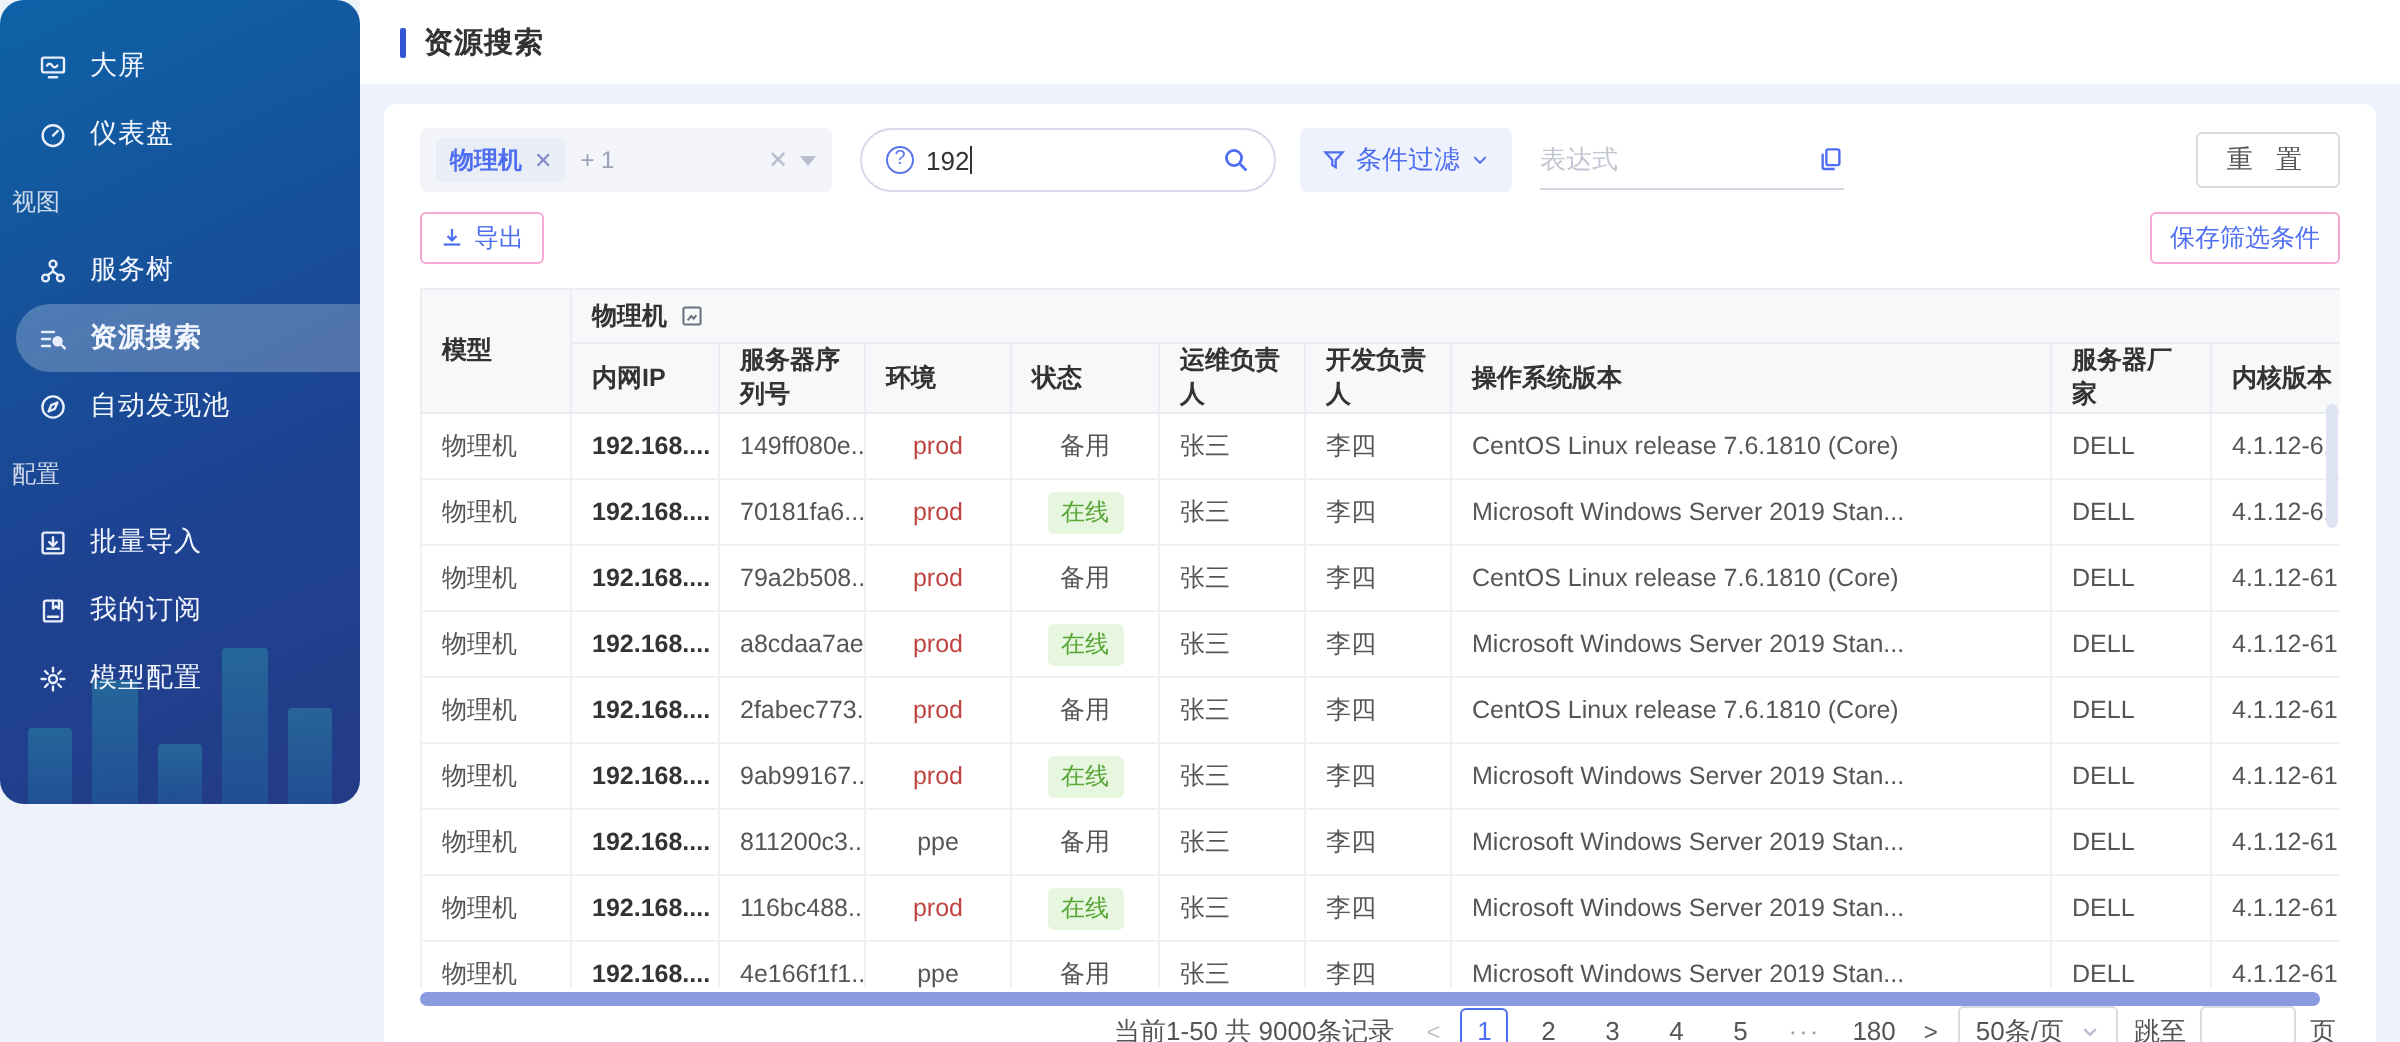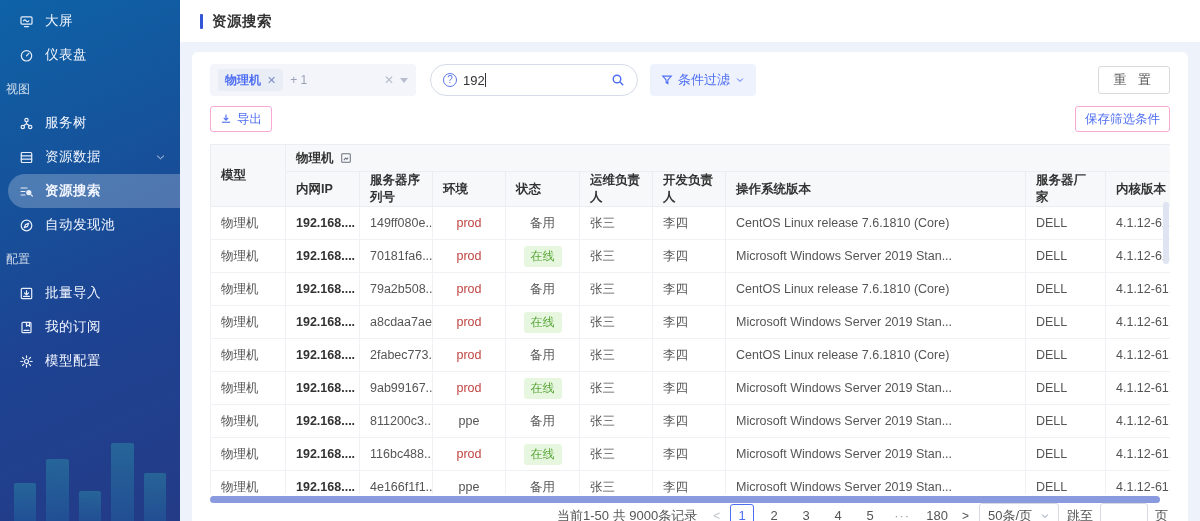--- a/index.html
+++ b/index.html
@@ -1,22 +1,22 @@
 <!DOCTYPE html>
 <html><head>
 <meta charset="utf-8">
 <style>
   * { margin:0; padding:0; box-sizing:border-box; }
   html,body { width:1200px; height:521px; overflow:hidden; font-family:"Liberation Sans","DejaVu Sans",sans-serif; background:#eef2fb; }
   .app { display:flex; width:1200px; height:521px; }
 
   
-  .sidebar { position:relative; width:180px; height:521px; flex:0 0 180px;
+  .sidebar { position:relative; width:180px; height:402px; flex:0 0 180px;
     background:linear-gradient(155deg,#0e62a7 0%,#15549c 30%,#1d4392 60%,#243b87 100%);
-    padding-top:4px; overflow:hidden; color:#fff; }
+    padding-top:16px; overflow:hidden; color:#fff;border-radius:12px; }
   .sidebar-decor { position:absolute; left:0; bottom:0; width:180px; height:120px; opacity:.25; display:flex; align-items:flex-end; gap:10px; padding:0 14px; }
   .sidebar-decor div { flex:1; background:linear-gradient(180deg,#37d8c0,#1f86b8); border-radius:2px 2px 0 0; }
   .side-item { position:relative; display:flex; align-items:center; height:34px; padding-left:19px; font-size:13.5px; cursor:pointer; z-index:2; }
   .side-item .icon { width:15px; height:15px; margin-right:11px; display:inline-flex; align-items:center; justify-content:center; color:#e8eefc; }
   .side-item .icon svg { width:15px; height:15px; }
   .side-item .lbl { color:#f2f6ff; letter-spacing:.5px; }
   .side-item .chev { position:absolute; right:14px; top:11px; width:11px; height:11px; color:#cfd9f3; }
   .side-item.active { background:rgba(255,255,255,.24); border-radius:18px 0 0 18px; margin-left:8px; padding-left:11px; }
   .side-item.active .lbl { font-weight:bold; }
   .side-section { display:flex; align-items:center; height:34px; padding-left:6px; font-size:12px; color:rgba(255,255,255,.78); z-index:2; position:relative; }
@@ -123,32 +123,20 @@
           <span class="icon">
             <svg viewBox="0 0 15 15" fill="none" stroke="currentColor" stroke-width="1.2" stroke-linecap="round" stroke-linejoin="round">
               <circle cx="7.5" cy="4" r="1.7"></circle>
               <circle cx="3.8" cy="11" r="1.7"></circle>
               <circle cx="11.2" cy="11" r="1.7"></circle>
               <path d="M7.5 5.7v2M4.8 9.6l2.7-1.9 2.7 1.9"></path>
             </svg>
           </span>
           <span class="lbl">服务树</span>
         </div>
-        <div class="side-item">
-          <span class="icon">
-            <svg viewBox="0 0 15 15" fill="none" stroke="currentColor" stroke-width="1.2" stroke-linecap="round" stroke-linejoin="round">
-              <rect x="2.3" y="2.5" width="10.4" height="10" rx="1"></rect>
-              <path d="M2.3 5.8h10.4M2.3 9.2h10.4"></path>
-            </svg>
-          </span>
-          <span class="lbl">资源数据</span>
-          <span class="chev"><svg viewBox="0 0 14 14" fill="none" stroke="currentColor" stroke-width="1.2" stroke-linecap="round" stroke-linejoin="round">
-              <path d="M3 5l4 3.6L11 5"></path>
-            </svg></span>
-        </div>
         <div class="side-item active">
           <span class="icon">
             <svg viewBox="0 0 15 15" fill="none" stroke="currentColor" stroke-width="1.2" stroke-linecap="round" stroke-linejoin="round">
               <path d="M2 4h6M2 7.5h4M2 11h4"></path>
               <circle cx="9.8" cy="8.6" r="2.6" fill="currentColor" stroke="none"></circle>
               <path d="M11.8 10.6l1.6 1.6"></path>
             </svg>
           </span>
           <span class="lbl">资源搜索</span>
         </div>
@@ -237,20 +225,29 @@
         <div class="cond-btn">
           <svg viewBox="0 0 14 14" fill="none" stroke="currentColor" stroke-width="1.3">
               <path d="M2 2.5h10L8 7v4.2L6 10V7z"></path>
             </svg>
           <span>条件过滤</span>
           <svg viewBox="0 0 14 14" fill="none" stroke="currentColor" stroke-width="1.4" style="width:10px;height:10px">
               <path d="M3 5l4 4 4-4"></path>
             </svg>
         </div>
 
+        <div class="expr-wrap">
+          <input class="expr-input" placeholder="表达式" style="">
+          <span class="expr-copy">
+            <svg viewBox="0 0 14 14" fill="none" stroke="currentColor" stroke-width="1.3">
+                <rect x="4.5" y="1.8" width="7" height="8.5" rx="1"></rect>
+                <path d="M2.5 4.2v7.2a1 1 0 0 0 1 1h5.5"></path>
+              </svg>
+          </span>
+        </div>
 
         <button class="reset-btn">重 置</button>
       </div>
 
       <div class="action-row">
         <button class="btn-outline-blue">
           <svg viewBox="0 0 14 14" fill="none" stroke="currentColor" stroke-width="1.3">
               <path d="M7 1.8v6.4M4.4 5.8L7 8.4l2.6-2.6"></path>
               <path d="M2.2 10.8h9.6"></path>
             </svg>

